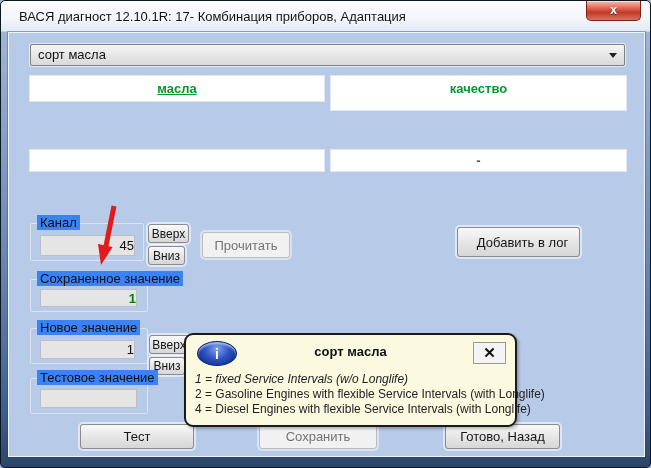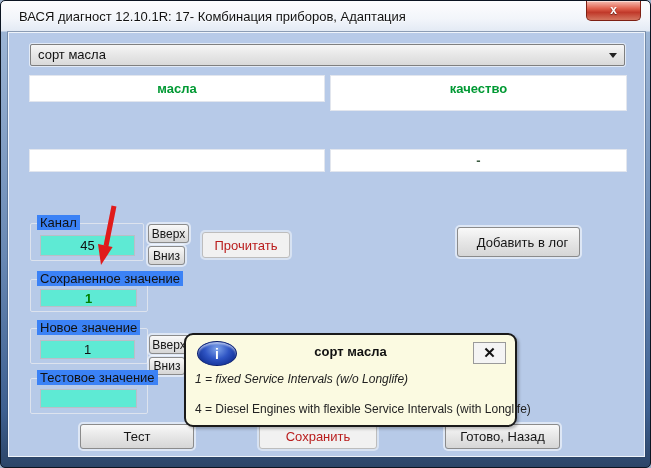--- a/index.html
+++ b/index.html
@@ -50,35 +50,35 @@
   .panel.val { color:#3a5a40; line-height:21px; font-weight:bold; }
 
   .groupbox {
     position:absolute; border:1px solid #dde3ee; border-radius:2px;
   }
   .grouplabel {
     position:absolute; top:-9px; left:6px; background:#3b82f6; padding:0 3px;
     font-size:13px; color:#111; white-space:nowrap;
   }
   .tfield {
-    position:absolute; background:#5eead4; border:1px solid #b9bec7;
-    font-size:13px; color:#111; text-align:center; font-family:"Liberation Sans",sans-serif;
+    position:absolute; background:#e5e5e5; border:1px solid #b9bec7;
+    font-size:13px; color:#111; text-align:right; font-family:"Liberation Sans",sans-serif;
   }
   .tfield.green { color:#008000; font-weight:bold; }
 
   .btn {
     position:absolute; display:flex; align-items:center; justify-content:center;
     background:linear-gradient(180deg,#f9f9f9,#e8e8e8 45%,#d6d6d6);
     border:1px solid #8b8b8b; border-radius:3px; font-size:13px; color:#161616;
     cursor:pointer; box-shadow:0 0 0 2px rgba(255,255,255,.55);
     font-family:"Liberation Sans",sans-serif;
   }
   .btn.small { font-size:12px; }
   .btn.disabled {
-    background:#f1f1f1; border-color:#bdbdbd; color:#b91c1c; cursor:default;
+    background:#f1f1f1; border-color:#bdbdbd; color:#737373; cursor:default;
     box-shadow:0 0 0 2px rgba(255,255,255,.45);
   }
 
   .arrow-svg { position:absolute; left:76px; top:168px; z-index:3; }
 
   .tooltip {
     position:absolute; left:175px; top:300px; width:333px; height:94px;
     background:#fbfae1; border:2px solid #1a1a1a; border-radius:9px; z-index:5;
     box-shadow:2px 2px 3px rgba(0,0,0,.25);
   }
@@ -110,21 +110,21 @@
   <div class="titlebar-text">ВАСЯ диагност 12.10.1R: 17- Комбинация приборов, Адаптация</div>
   <div class="win-close">x</div>
 
   <div class="body">
 
     <div class="combo">
       <span>сорт масла</span>
       <span class="combo-arrow"></span>
     </div>
 
-    <div class="panel hdr" style="left:20px;top:42px;width:296px;height:27px;">масла</div>
+    <div class="panel hdr" style="left:20px;top:42px;width:296px;height:27px;text-decoration:underline;">масла</div>
     <div class="panel hdr" style="left:321px;top:42px;width:297px;height:36px;">качество</div>
 
     <div class="panel val" style="left:20px;top:116px;width:296px;height:23px;"></div>
     <div class="panel val" style="left:321px;top:116px;width:297px;height:23px;">-</div>
 
     <svg class="arrow-svg" width="40" height="70" viewBox="0 0 40 70">
       <line x1="29" y1="5" x2="21" y2="45" stroke="#e01b1b" stroke-width="5"></line>
       <polygon points="16,64 27.6,46.1 13,42.9" fill="#e01b1b"></polygon>
     </svg>
 
@@ -153,20 +153,21 @@
     <div class="groupbox" style="left:21px;top:345px;width:118px;height:36px;">
       <span class="grouplabel">Тестовое значение</span>
     </div>
     <input class="tfield" style="left: 31px; top: 356px; width: 97px; height: 19px;" value="">
 
     <div class="tooltip">
       <div class="info-icon">i</div>
       <div class="tooltip-title">сорт масла</div>
       <div class="tooltip-close">✕</div>
       <div class="tooltip-line" style="top:37px;font-style:italic;">1 = fixed Service Intervals (w/o Longlife)</div>
+      <div class="tooltip-line" style="top:52px;">2 = Gasoline Engines with flexible Service Intervals (with Longlife)</div>
       <div class="tooltip-line" style="top:67px;">4 = Diesel Engines with flexible Service Intervals (with Longlife)</div>
     </div>
 
     <div class="btn" style="left:71px;top:391px;width:114px;height:25px;">Тест</div>
     <div class="btn disabled" style="left:250px;top:391px;width:118px;height:25px;">Сохранить</div>
     <div class="btn" style="left:436px;top:391px;width:115px;height:25px;">Готово, Назад</div>
 
   </div>
 </div>
 

